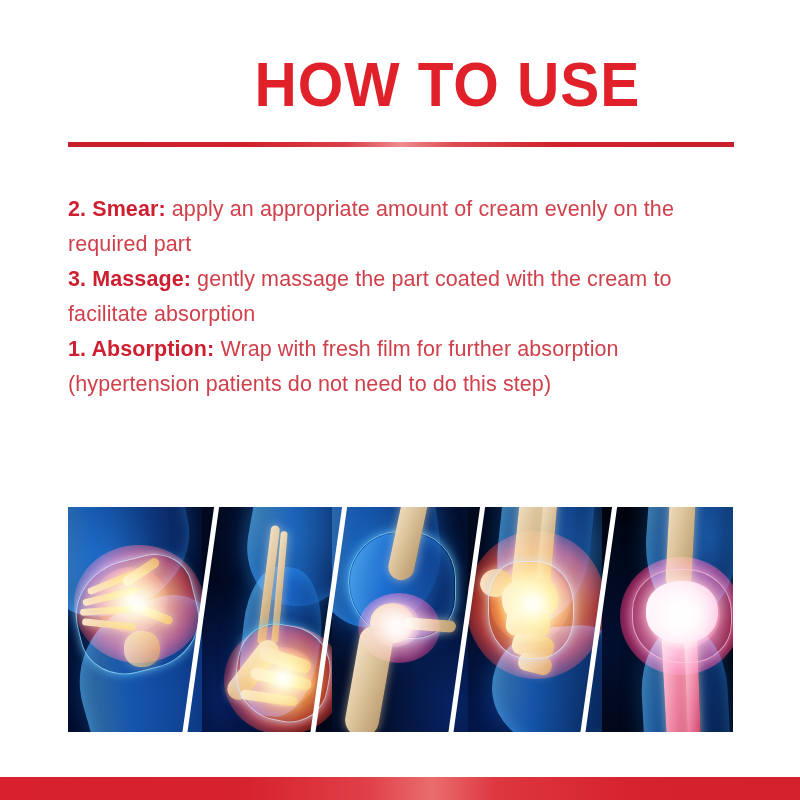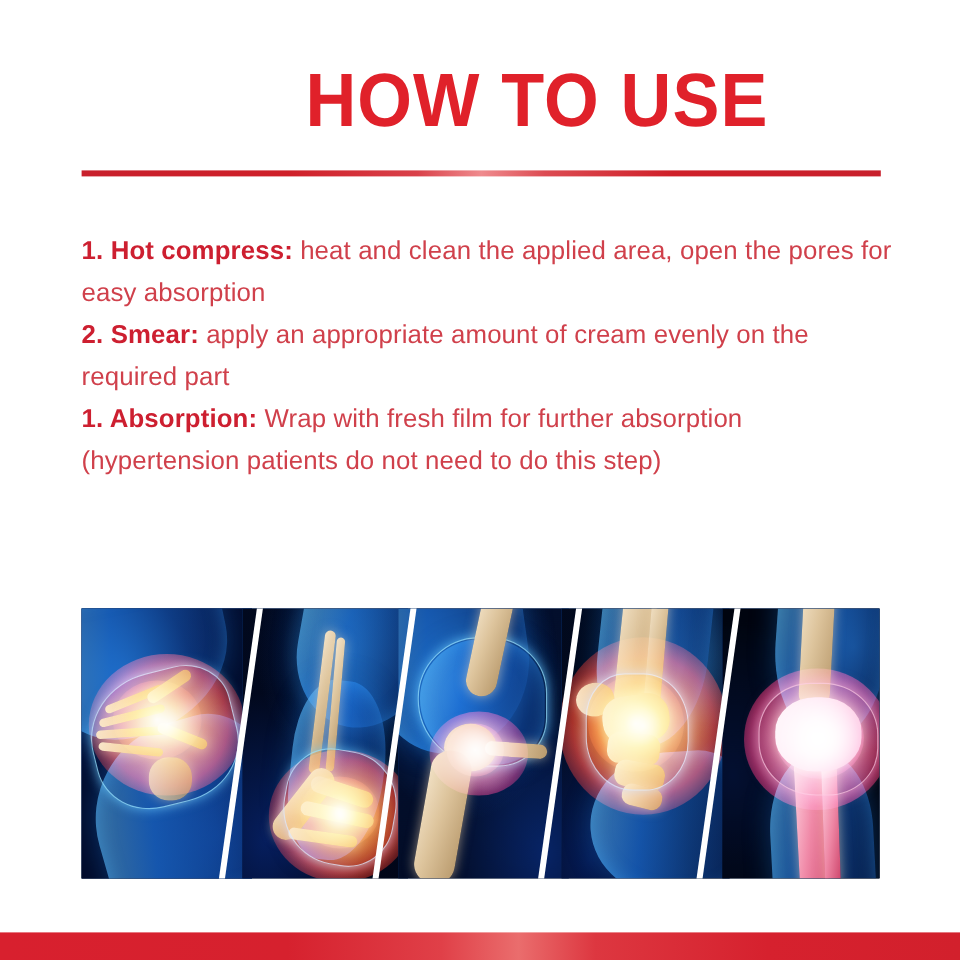--- a/index.html
+++ b/index.html
@@ -193,22 +193,22 @@
 
 <div id="page">
 
   <div class="title-block">
     <div class="title">HOW TO USE</div>
   </div>
 
   <div class="divider"></div>
 
   <div class="steps">
-    <p class="step"><span class="step-label">1. Hot compress:</span><span class="step-body"> heat and clean the applied area, open the pores for easy absorption</span></p>
     <p class="step"><span class="step-label">2. Smear:</span><span class="step-body"> apply an appropriate amount of cream evenly on the required part</span></p>
+    <p class="step"><span class="step-label">3. Massage:</span><span class="step-body"> gently massage the part coated with the cream to facilitate absorption</span></p>
     <p class="step"><span class="step-label">1. Absorption:</span><span class="step-body"> Wrap with fresh film for further absorption (hypertension patients do not need to do this step)</span></p>
   </div>
 
   <div class="photo-strip">
 
     <div class="panel" style="left:0; width:142px;">
       <div class="panel-inner">
         <div class="body-field"></div>
         <div class="limb" style="left:-25px; top:-15px; width:150px; height:120px; border-radius:0 0 70% 40%; transform:rotate(-12deg);"></div>
         <div class="limb" style="left:10px; top:95px; width:150px; height:150px; border-radius:55% 30% 0 0; transform:rotate(-16deg);"></div>

